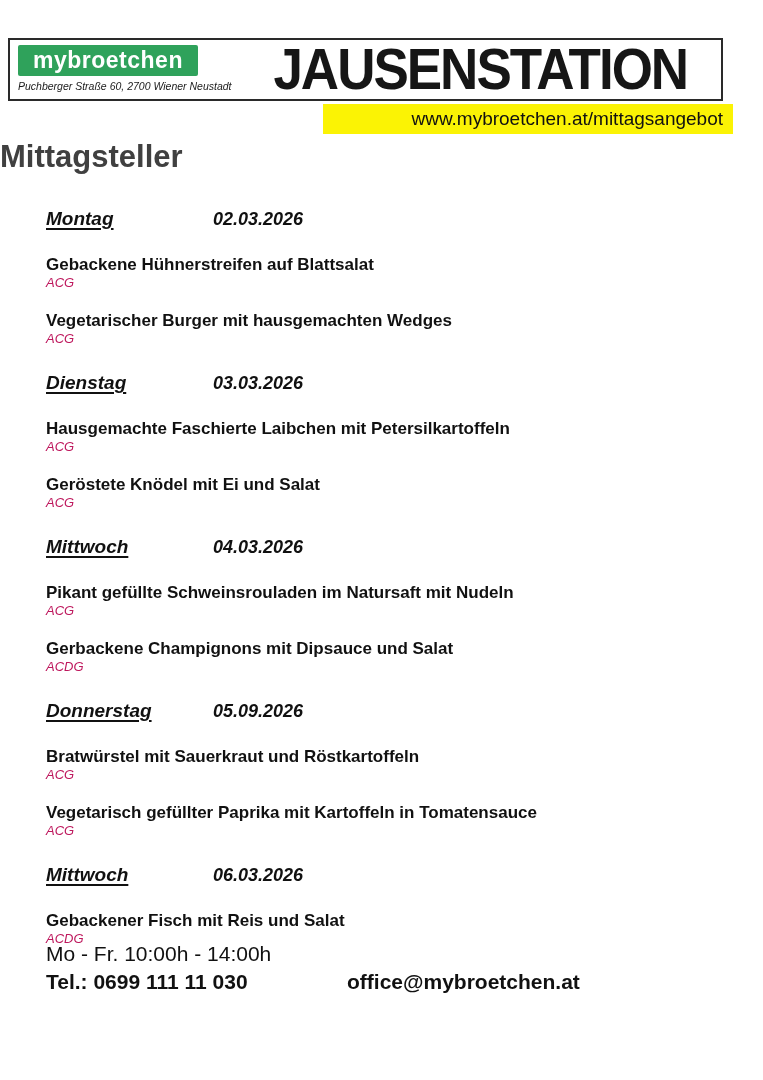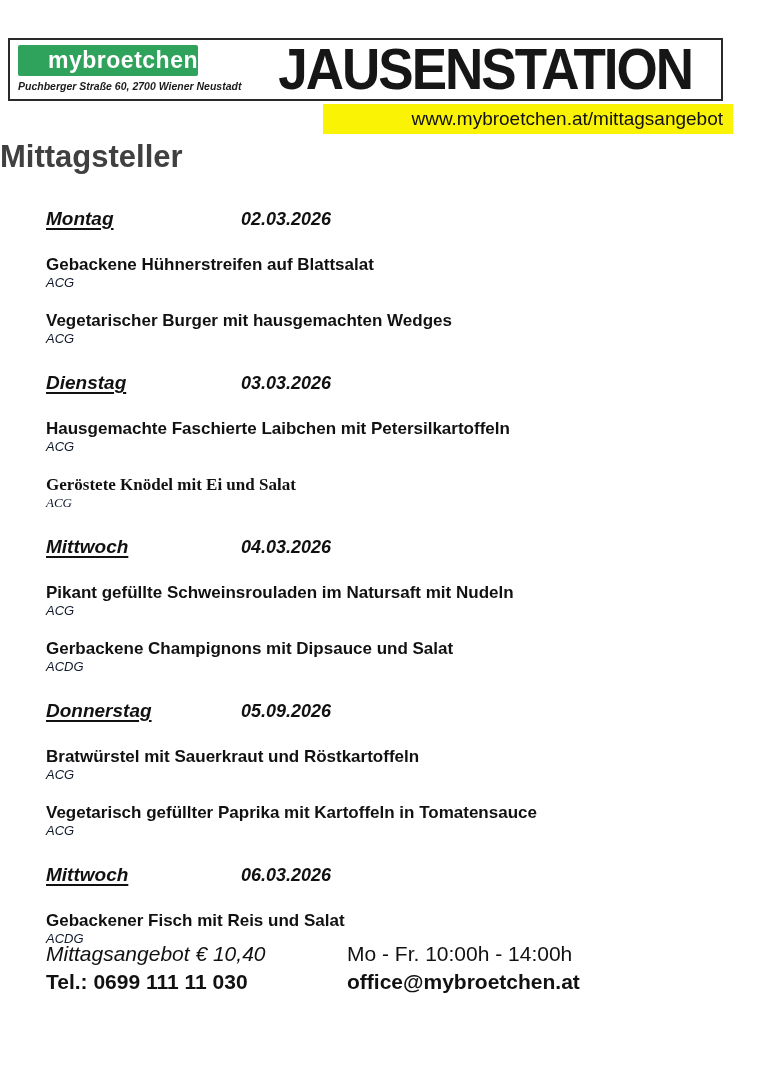--- a/index.html
+++ b/index.html
@@ -20,29 +20,29 @@
     display: flex; align-items: stretch;
   }
   .logo-col {
     padding: 5px 8px 3px 8px;
     display: flex; flex-direction: column; justify-content: flex-start;
     flex: 0 0 auto;
   }
   .logo-green-box {
     width: 180px; height: 31px;
     border-radius: 2px;
-    display: flex; align-items: center; justify-content: flex-end;
+    display: flex; align-items: center; justify-content: center;
     background: #2fa25b;
   }
   .logo-green-box span {
     color: #ffffff; font-size: 23px; font-weight: bold; letter-spacing: 0.5px;
   }
   .logo-address {
     margin-top: 4px;
-    font-size: 10.5px; font-weight: bold; font-style: italic;
+    font-size: 10.5px; font-weight: normal; font-style: italic;
     color: #1a1a1a; white-space: nowrap;
   }
   .brand-col {
     flex: 1 1 auto;
     display: flex; align-items: center; justify-content: center;
     overflow: hidden;
   }
   .brand-col span {
     font-size: 53px; font-weight: bold; letter-spacing: -2px;
     transform: scaleY(1.08);
@@ -64,31 +64,31 @@
     position: absolute; left: 0; top: 139px; width: 700px;
     font-size: 31px; font-weight: bold; color: #404040;
   }
 
   
   .menu {
     position: absolute; left: 46px; top: 208px; width: 680px;
   }
   .day { margin-top: 25px; }
   .day:first-child { margin-top: 0; }
-  .day-heading { display: flex; align-items: baseline; margin-bottom: 25px; gap: 28px; }
+  .day-heading { display: flex; align-items: baseline; margin-bottom: 25px; }
   .day-name {
     display: inline-block; width: 167px;
     font-size: 19px; font-weight: bold; font-style: italic;
     text-decoration: underline; text-underline-offset: 3px; text-decoration-thickness: 2px;
   }
   .day-date { font-size: 18px; font-weight: bold; font-style: italic; }
   .dish { }
-  .dish.gap { margin-top: 15px; font-family: Liberation Serif, serif; }
+  .dish.gap { margin-top: 15px; }
   .dish-name { font-size: 17px; font-weight: bold; line-height: 20px; margin-top: 20px; }
-  .dish-allergens { font-size: 13px; font-style: italic; line-height: 16px; margin-bottom: 2px; color: #0f172a; }
+  .dish-allergens { font-size: 13px; font-style: italic; line-height: 16px; margin-bottom: 2px; color: #be185d; }
 
   
   .footer {
     position: absolute; left: 46px; top: 940px; width: 680px;
   }
   .footer-row { display: flex; line-height: 28px; }
   .footer-left { width: 301px; flex: 0 0 auto; font-size: 21px; }
   .footer-right { font-size: 21px; }
   .price-line { font-style: italic; }
   .phone-line { font-weight: bold; }
@@ -194,20 +194,19 @@
         <div class="dish">
           <div class="dish-name">Gebackener Fisch mit Reis und Salat</div>
           <div class="dish-allergens">ACDG</div>
         </div>
       </div>
   </div>
 </div>
 
 <div class="footer">
   <div class="footer-row">
-    <div class="footer-left price-line">Mittagsangebot € 10,40</div>
     <div class="footer-right hours-line">Mo - Fr. 10:00h - 14:00h</div>
   </div>
   <div class="footer-row">
     <div class="footer-left phone-line">Tel.: 0699 111 11 030</div>
     <div class="footer-right email-line">office@mybroetchen.at</div>
   </div>
 </div>
 
 </body></html>

